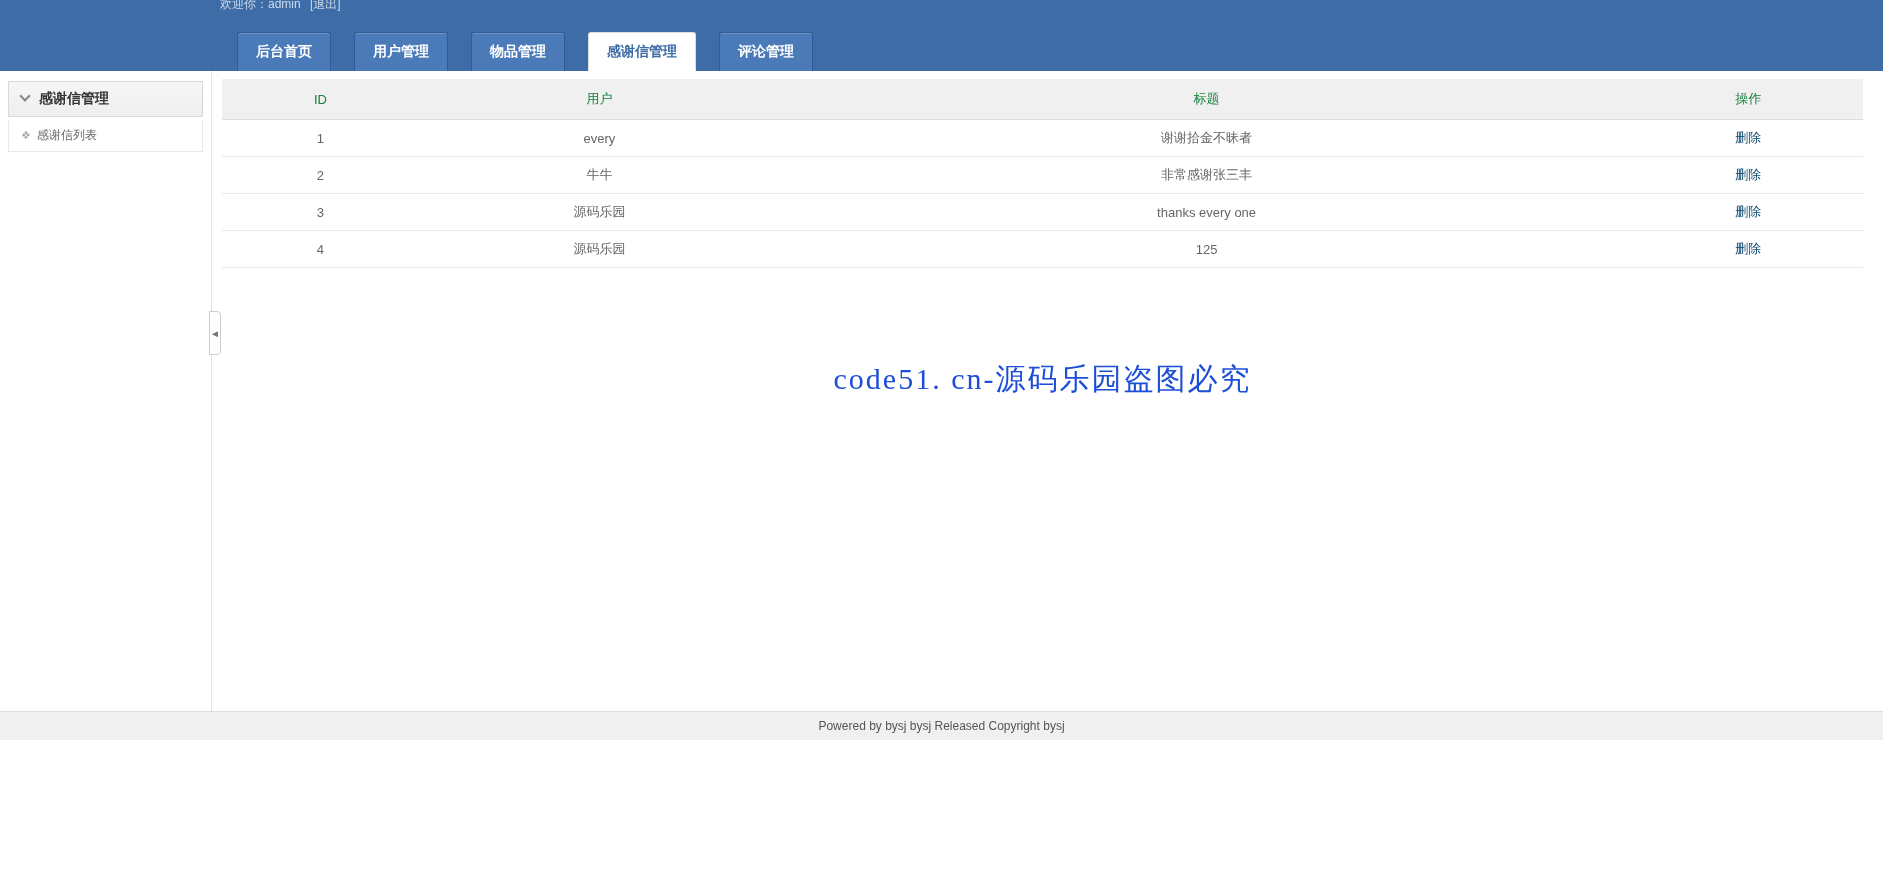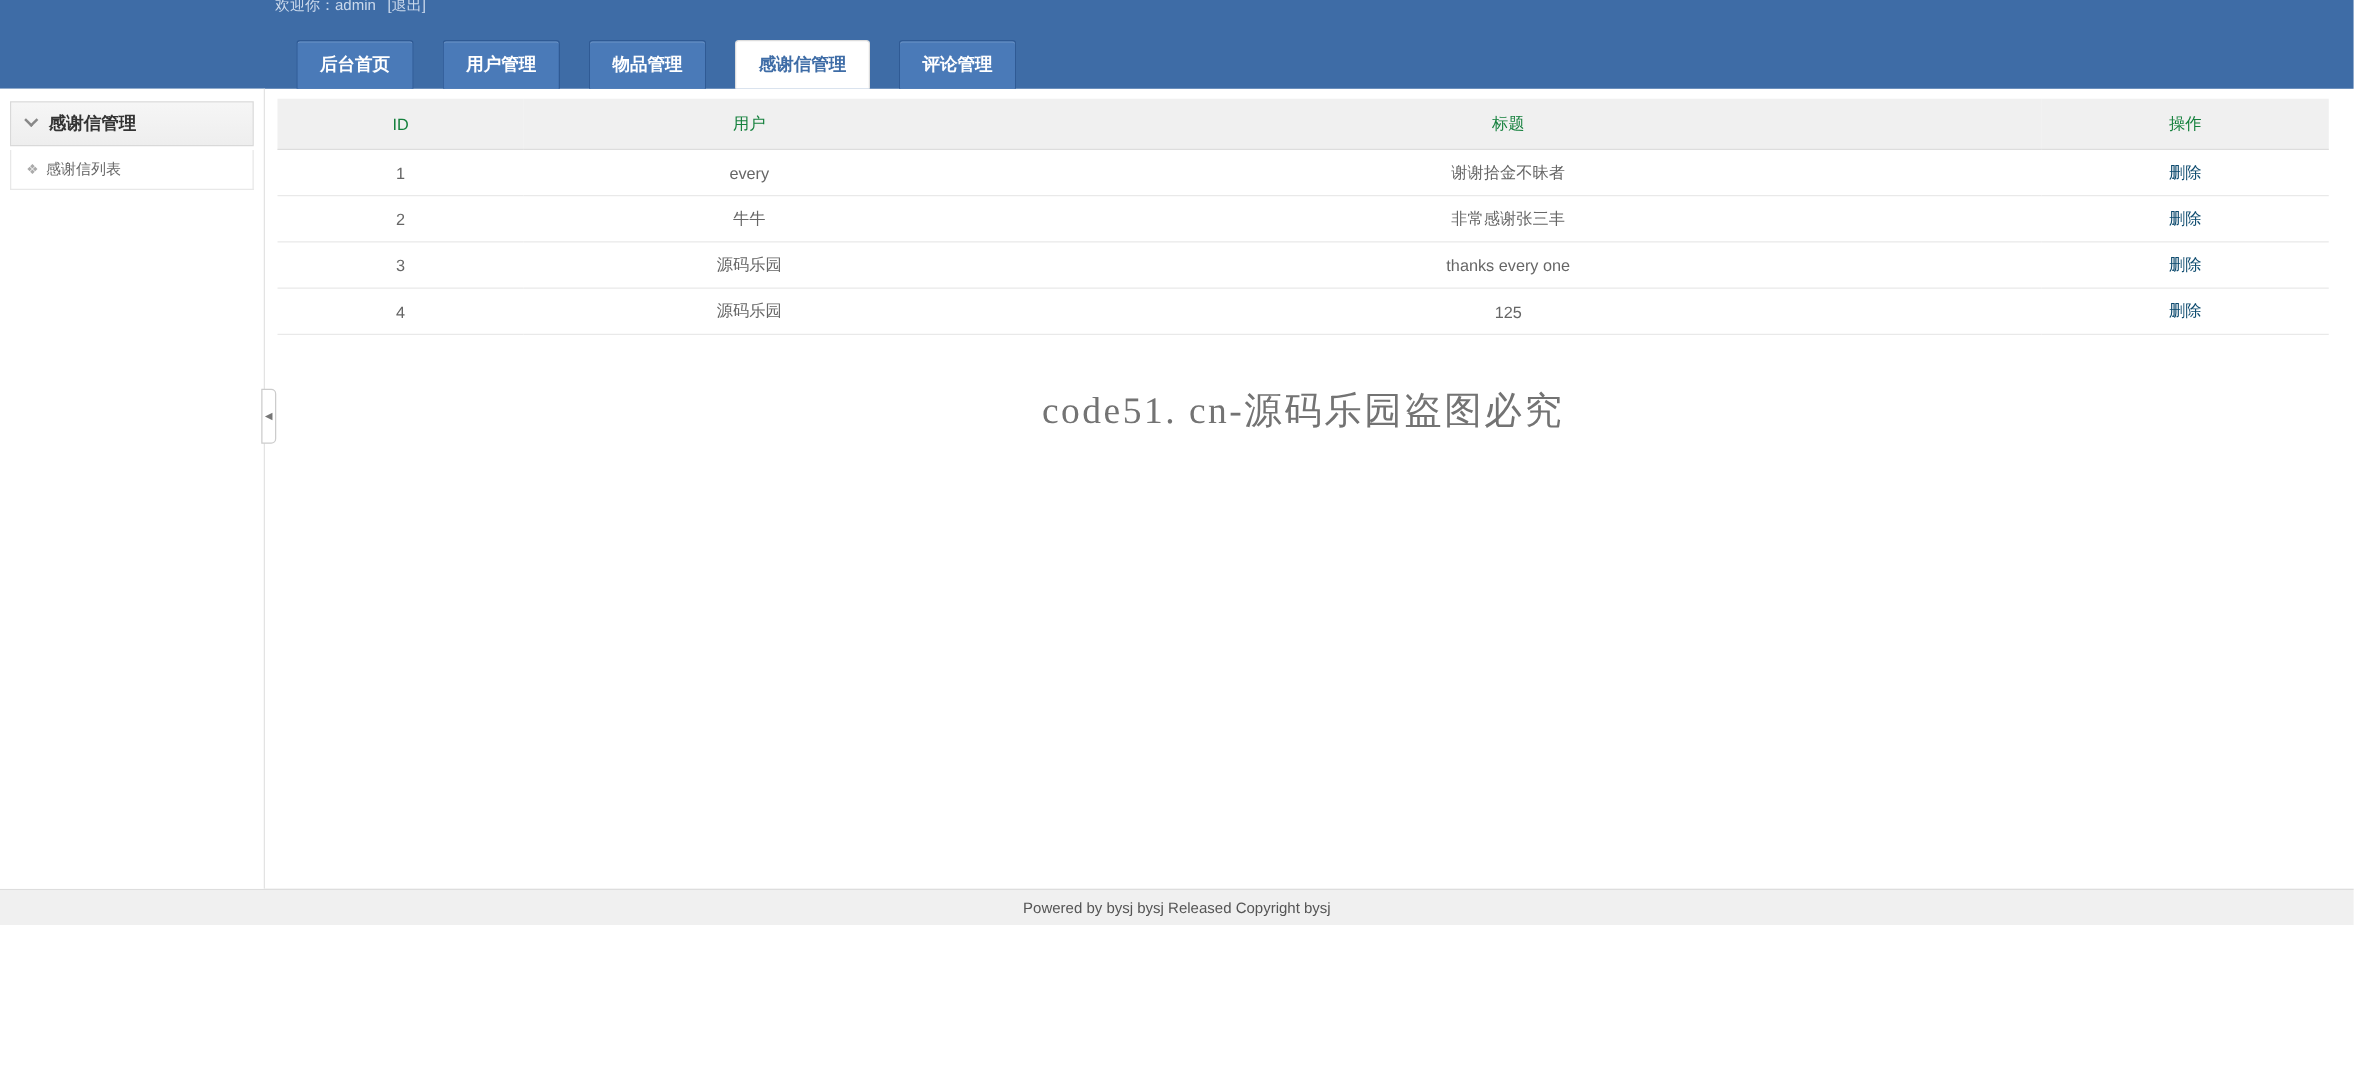--- a/index.html
+++ b/index.html
@@ -137,23 +137,23 @@
   padding: 14px 0;
   font-size: 13px;
   color: #555;
 }
 .pagination .disabled { color: #bbb; }
 .pagination .current { color: #d83a2e; margin: 0 6px; }
 .pagination span, .pagination a { margin: 0 3px; }
 .watermark {
   text-align: center;
   font-size: 30px;
-  color: #737373;
+  color: #1d4ed8;
   letter-spacing: 2px;
-  margin-top: 40px;
+  margin-top: 91px;
   font-family: "SimSun", serif;
 }
 .footer {
   background: #f0f0f0;
   border-top: 1px solid #ddd;
   text-align: center;
   padding: 7px 4px;
   font-size: 12px;
   color: #555;
 }

